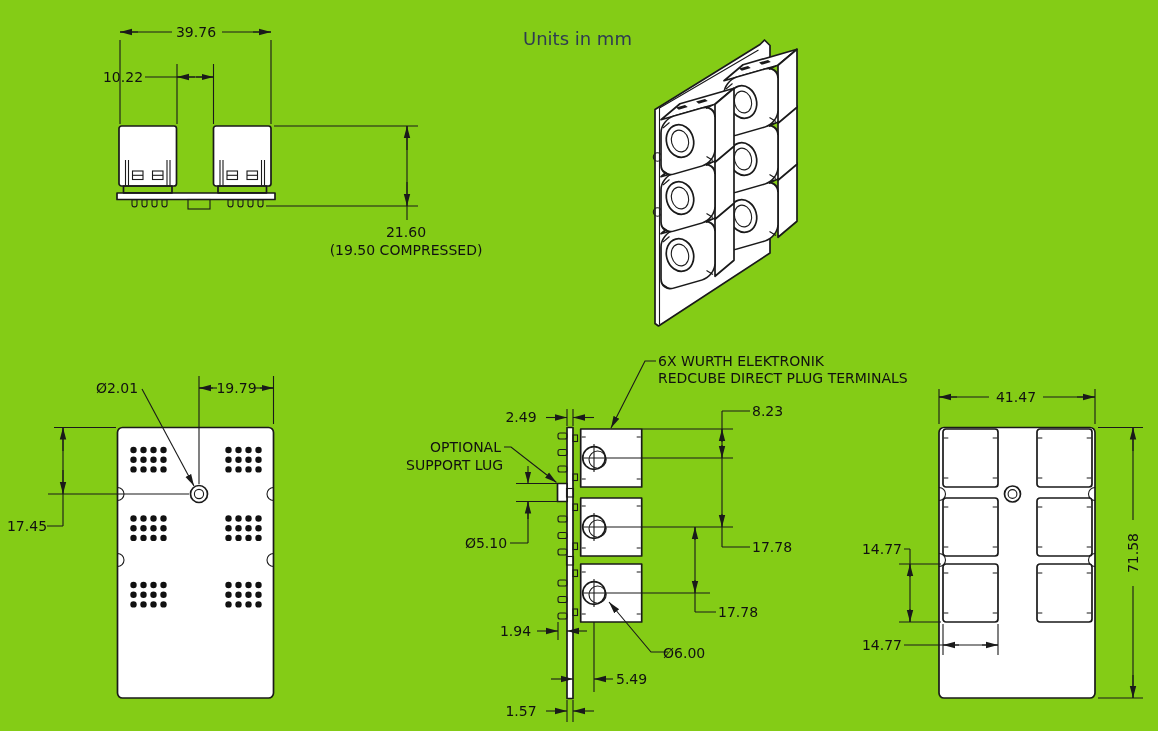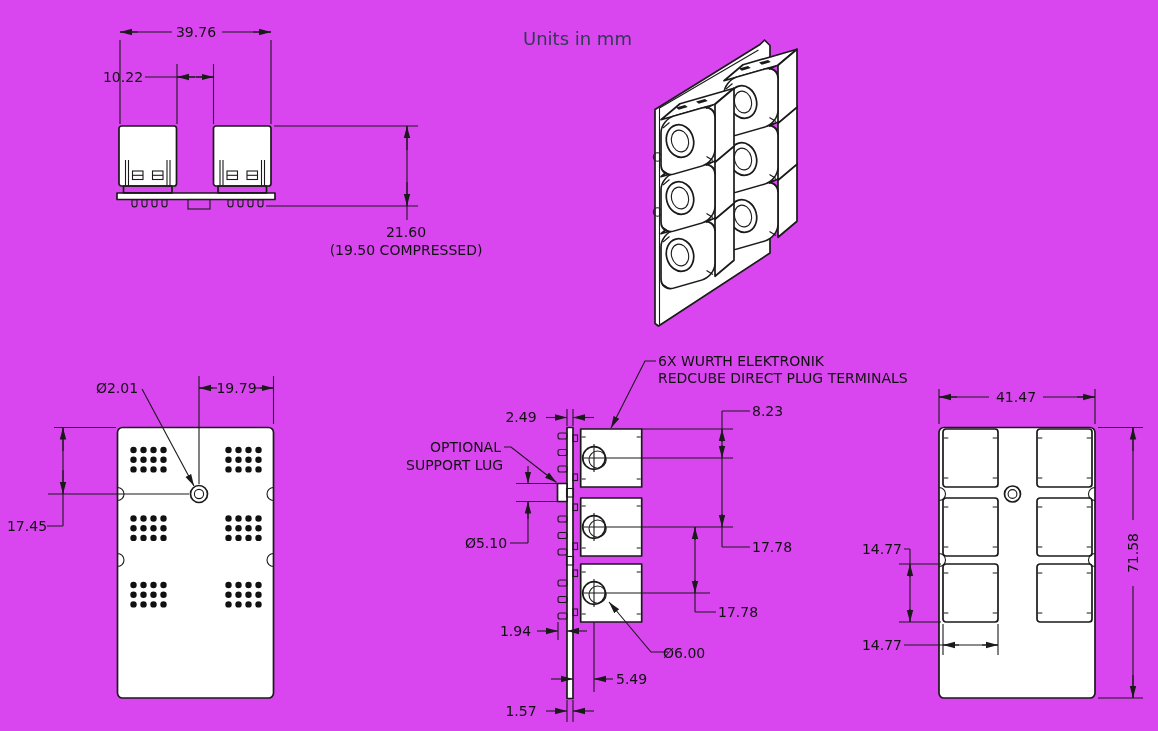--- a/index.html
+++ b/index.html
@@ -1,16 +1,16 @@
 <!DOCTYPE html>
 <html><head>
 <meta charset="utf-8">
 <style>
   html,body{margin:0;padding:0;background:#fff;}
-  .page{position:relative;width:1158px;height:731px;background:#d946ef;overflow:hidden;
+  .page{position:relative;width:1158px;height:731px;background:#84cc16;overflow:hidden;
         font-family:"DejaVu Sans","Liberation Sans",sans-serif;}
   svg{position:absolute;left:0;top:0;}
   .o  {fill:none;stroke:#1a1a1a;stroke-width:1.7;stroke-linejoin:round;stroke-linecap:round;}
   .of {fill:#ffffff;stroke:#1a1a1a;stroke-width:1.7;stroke-linejoin:round;}
   .d  {fill:none;stroke:#1a1a1a;stroke-width:1.1;stroke-linecap:butt;}
   .da {fill:none;stroke:#1a1a1a;stroke-width:1.1;marker-end:url(#ah);}
   .dot{fill:#111111;stroke:none;}
   .blk{fill:#1a1a1a;stroke:none;}
   text.dim{font:14px "DejaVu Sans","Liberation Sans",sans-serif;fill:#111111;}
   text.ttl{font:18px "DejaVu Sans","Liberation Sans",sans-serif;fill:#2e3b52;}

